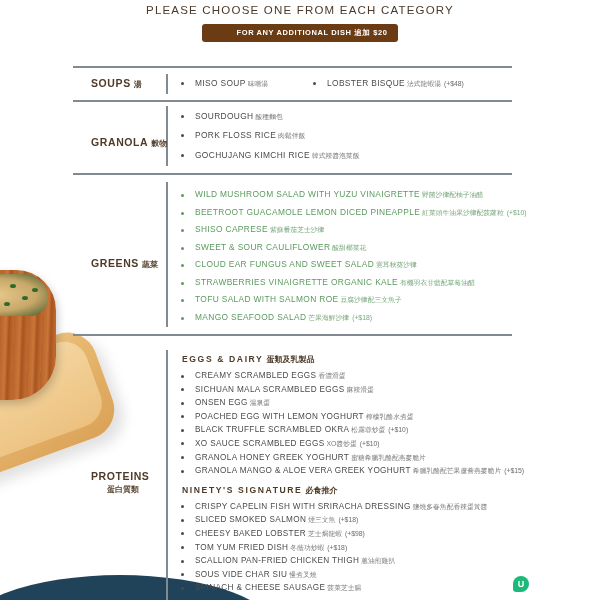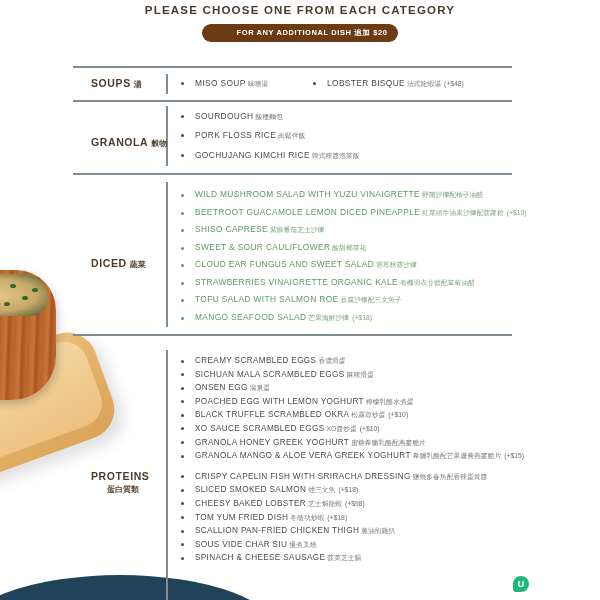--- a/index.html
+++ b/index.html
@@ -1,25 +1,25 @@
 <!DOCTYPE html>
 <html><head>
 <meta charset="utf-8">
 <style>
   * { box-sizing: border-box; margin: 0; padding: 0; }
   html, body { width: 600px; height: 600px; overflow: hidden; background: #ffffff; }
   body { position: relative; font-family: "Liberation Sans", "DejaVu Sans", sans-serif; }
 
   .title {
     position: absolute; left: 0; top: 4px; width: 600px; text-align: center;
-    font-size: 11.5px; font-weight: bold; letter-spacing: 1.2px; color: #4a3a2c;
+    font-size: 11.5px; font-weight: normal; letter-spacing: 1.2px; color: #4a3a2c;
   }
   .pill {
     position: absolute; left: 202px; top: 24px; width: 196px; height: 18px;
-    border-radius: 9px; background: #6b3c14; color: #fff;
+    border-radius: 3px; background: #6b3c14; color: #fff;
     font-size: 7.5px; font-weight: bold; letter-spacing: 0.6px;
     display: flex; align-items: center; justify-content: center; padding-left: 24px;
   }
 
   .hline { position: absolute; left: 73px; width: 439px; height: 2px; background: #7f8a93; }
   .vline { position: absolute; left: 166px; width: 2px; background: #7f8a93; }
 
   .cat {
     position: absolute; left: 91px; font-size: 10.5px; font-weight: bold;
     letter-spacing: 0.6px; color: #4e3a27;
@@ -128,48 +128,54 @@
 <div class="cat" style="top:136px">
   <span>GRANOLA</span><span class="zh">穀物</span>
 </div>
 <div class="items" style="top:107px">
   <div class="item"><span>SOURDOUGH</span><span class="zh">酸種麵包</span></div>
   <div class="item"><span>PORK FLOSS RICE</span><span class="zh">肉鬆伴飯</span></div>
   <div class="item"><span>GOCHUJANG KIMCHI RICE</span><span class="zh">韓式辣醬泡菜飯</span></div>
 </div>
 
 <div class="cat" style="top:257px">
-  <span>DICED</span><span class="zh">蔬菜</span>
+  <span>GREENS</span><span class="zh">蔬菜</span>
 </div>
 <div class="items greens" style="top:186px">
   <div class="item"><span>WILD MUSHROOM SALAD WITH YUZU VINAIGRETTE</span><span class="zh">野菌沙律配柚子油醋</span></div>
   <div class="item"><span>BEETROOT GUACAMOLE LEMON DICED PINEAPPLE</span><span class="zh">紅菜頭牛油果沙律配菠蘿粒</span><span class="extra">(+$10)</span></div>
   <div class="item"><span>SHISO CAPRESE</span><span class="zh">紫蘇番茄芝士沙律</span></div>
   <div class="item"><span>SWEET &amp; SOUR CAULIFLOWER</span><span class="zh">酸甜椰菜花</span></div>
   <div class="item"><span>CLOUD EAR FUNGUS AND SWEET SALAD</span><span class="zh">雲耳秋葵沙律</span></div>
   <div class="item"><span>STRAWBERRIES VINAIGRETTE ORGANIC KALE</span><span class="zh">有機羽衣甘藍配草莓油醋</span></div>
   <div class="item"><span>TOFU SALAD WITH SALMON ROE</span><span class="zh">豆腐沙律配三文魚子</span></div>
   <div class="item"><span>MANGO SEAFOOD SALAD</span><span class="zh">芒果海鮮沙律</span><span class="extra">(+$18)</span></div>
 </div>
 
 <div class="cat stack" style="top:470px">
   <span>PROTEINS</span><span class="zh">蛋白質類</span>
 </div>
 <div class="items proteins" style="top:352px">
+  <div class="subhead">
+    <span>EGGS &amp; DAIRY</span><span class="zh">蛋類及乳製品</span>
+  </div>
   <div style="height:2px"></div>
   <div class="item"><span>CREAMY SCRAMBLED EGGS</span><span class="zh">香濃滑蛋</span></div>
   <div class="item"><span>SICHUAN MALA SCRAMBLED EGGS</span><span class="zh">麻辣滑蛋</span></div>
   <div class="item"><span>ONSEN EGG</span><span class="zh">溫泉蛋</span></div>
   <div class="item"><span>POACHED EGG WITH LEMON YOGHURT</span><span class="zh">檸檬乳酪水煮蛋</span></div>
   <div class="item"><span>BLACK TRUFFLE SCRAMBLED OKRA</span><span class="zh">松露蓉炒蛋</span><span class="extra">(+$10)</span></div>
   <div class="item"><span>XO SAUCE SCRAMBLED EGGS</span><span class="zh">XO醬炒蛋</span><span class="extra">(+$10)</span></div>
   <div class="item"><span>GRANOLA HONEY GREEK YOGHURT</span><span class="zh">蜜糖希臘乳酪配燕麥脆片</span></div>
   <div class="item"><span>GRANOLA MANGO &amp; ALOE VERA GREEK YOGHURT</span><span class="zh">希臘乳酪配芒果蘆薈燕麥脆片</span><span class="extra">(+$15)</span></div>
 
   <div style="height:5px"></div>
+  <div class="subhead">
+    <span>NINETY'S SIGNATURE</span><span class="zh">必食推介</span>
+  </div>
   <div style="height:2px"></div>
   <div class="item"><span>CRISPY CAPELIN FISH WITH SRIRACHA DRESSING</span><span class="zh">鹽燒多春魚配香辣蛋黃醬</span></div>
   <div class="item"><span>SLICED SMOKED SALMON</span><span class="zh">煙三文魚</span><span class="extra">(+$18)</span></div>
   <div class="item"><span>CHEESY BAKED LOBSTER</span><span class="zh">芝士焗龍蝦</span><span class="extra">(+$98)</span></div>
   <div class="item"><span>TOM YUM FRIED DISH</span><span class="zh">冬蔭功炒蝦</span><span class="extra">(+$18)</span></div>
   <div class="item"><span>SCALLION PAN-FRIED CHICKEN THIGH</span><span class="zh">蔥油煎雞扒</span></div>
   <div class="item"><span>SOUS VIDE CHAR SIU</span><span class="zh">慢煮叉燒</span></div>
   <div class="item"><span>SPINACH &amp; CHEESE SAUSAGE</span><span class="zh">菠菜芝士腸</span></div>
 </div>
 

